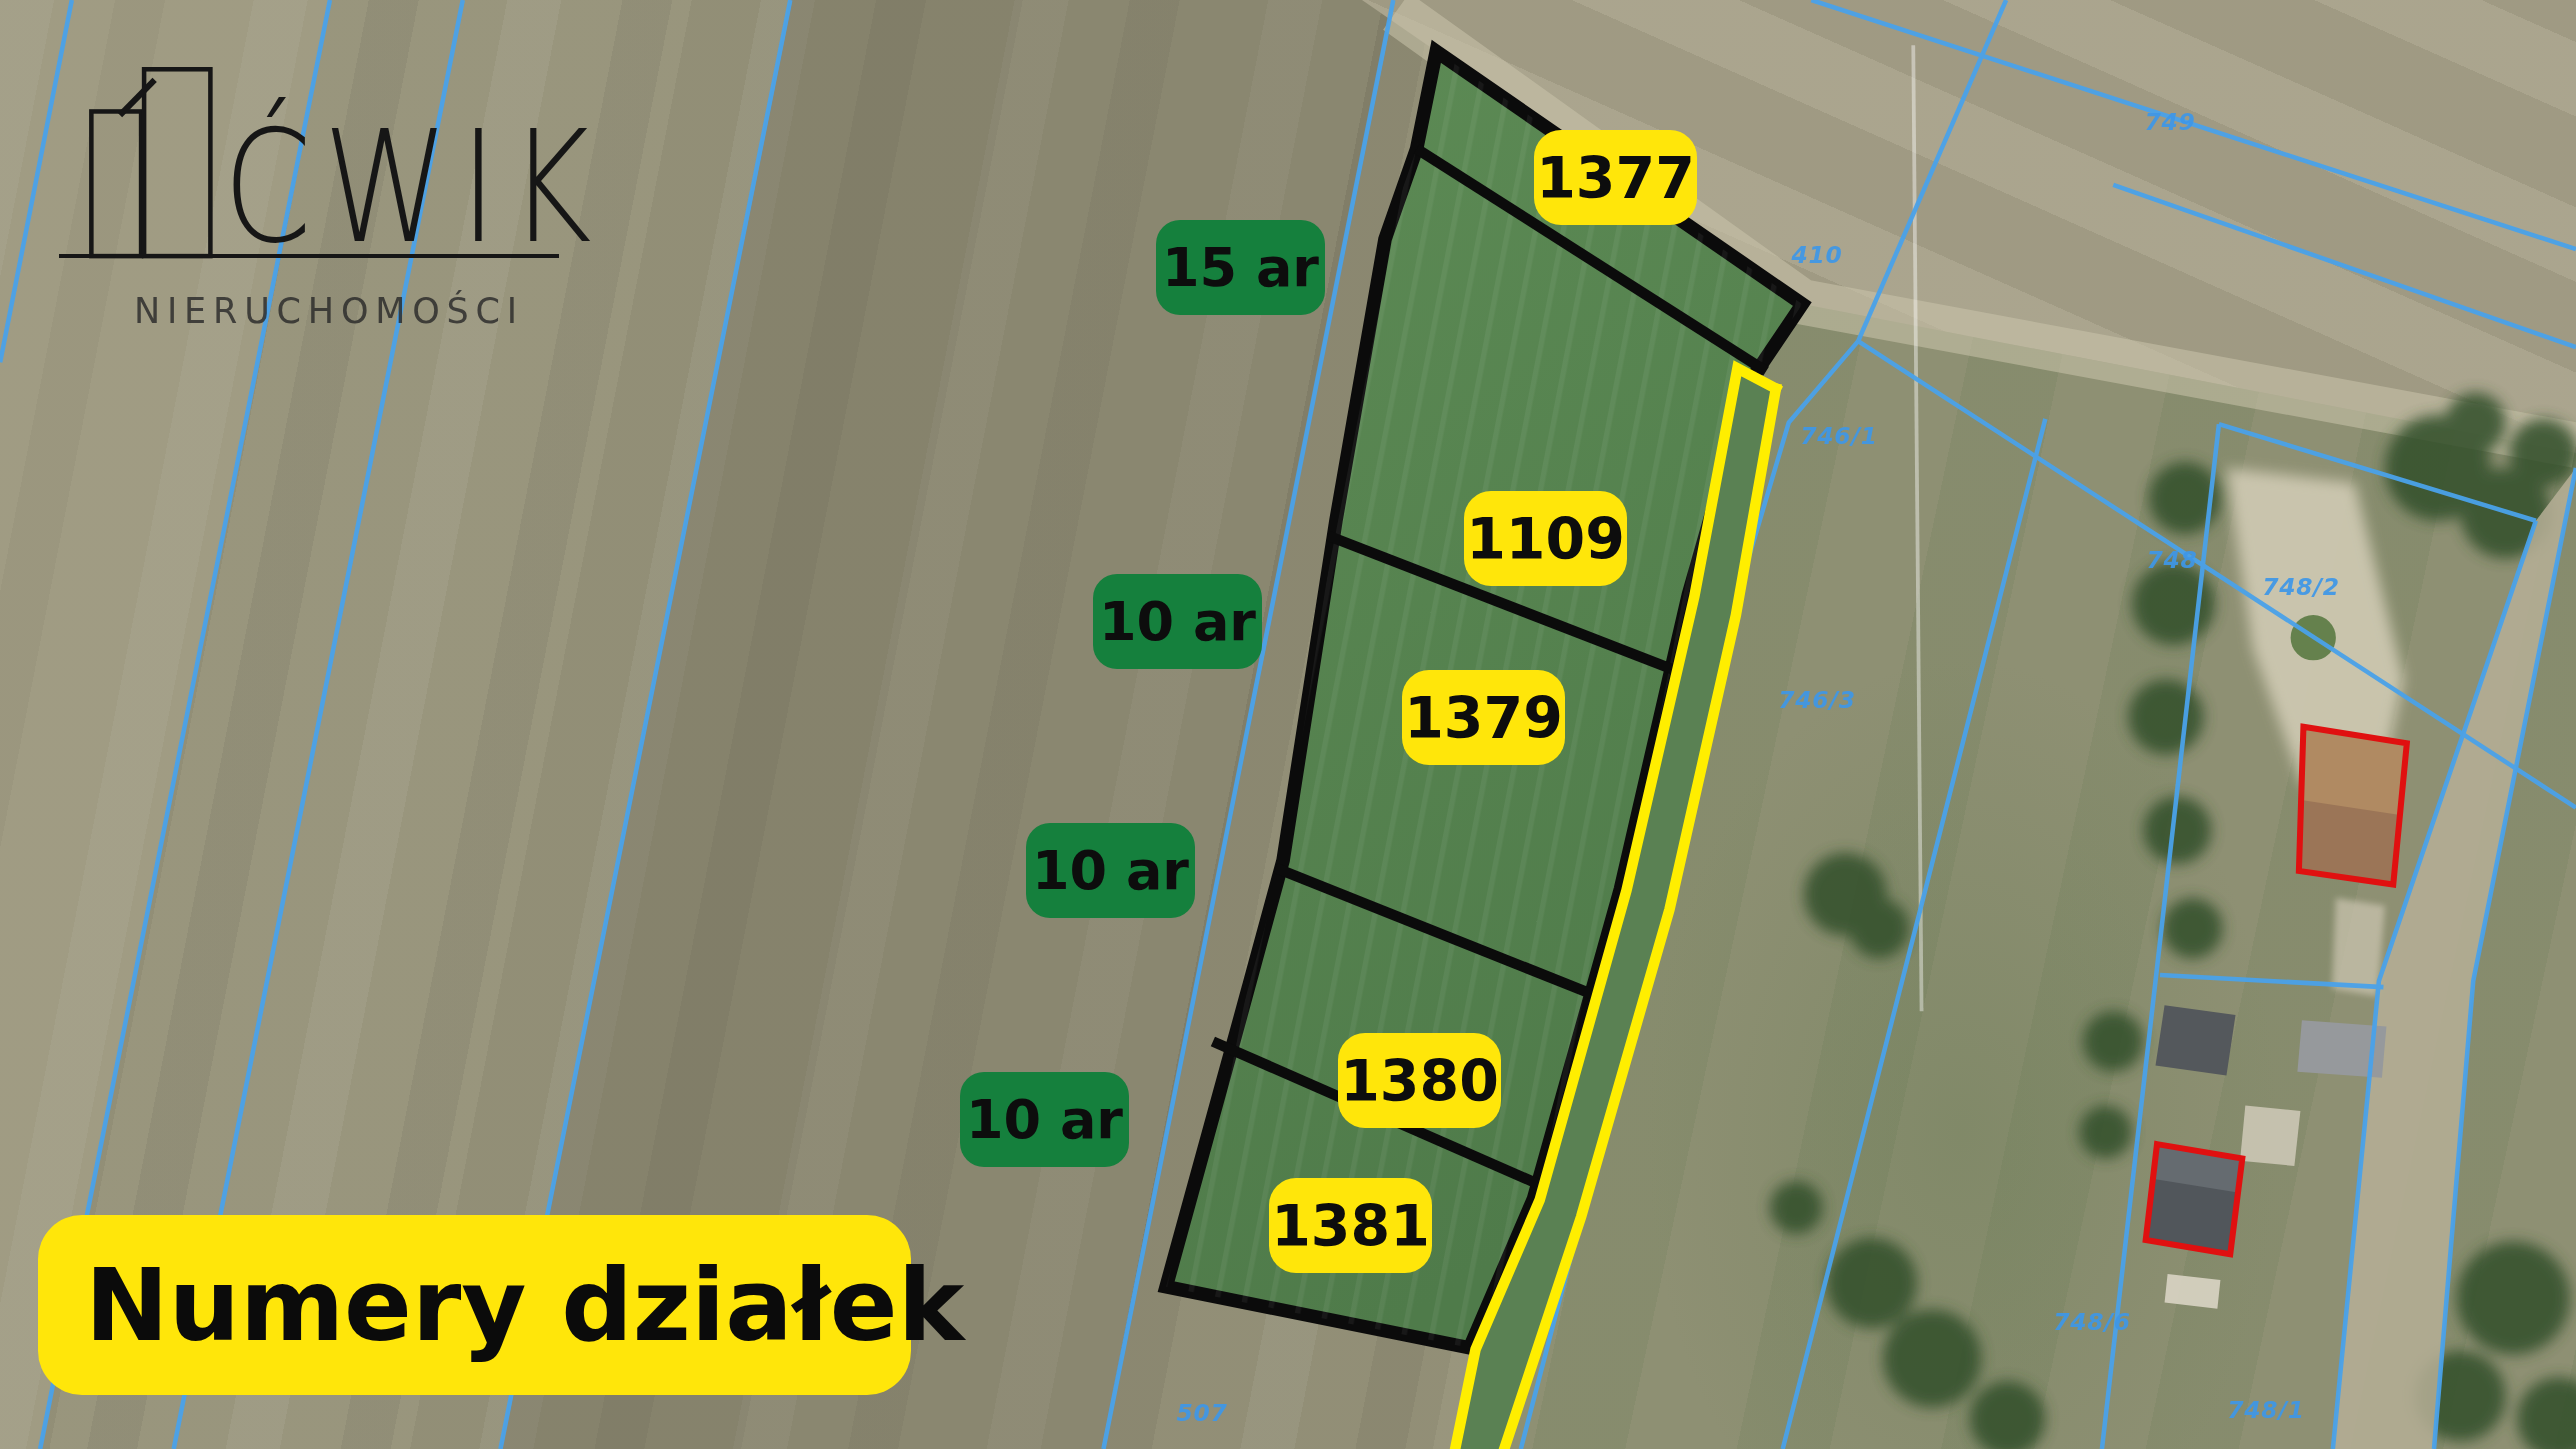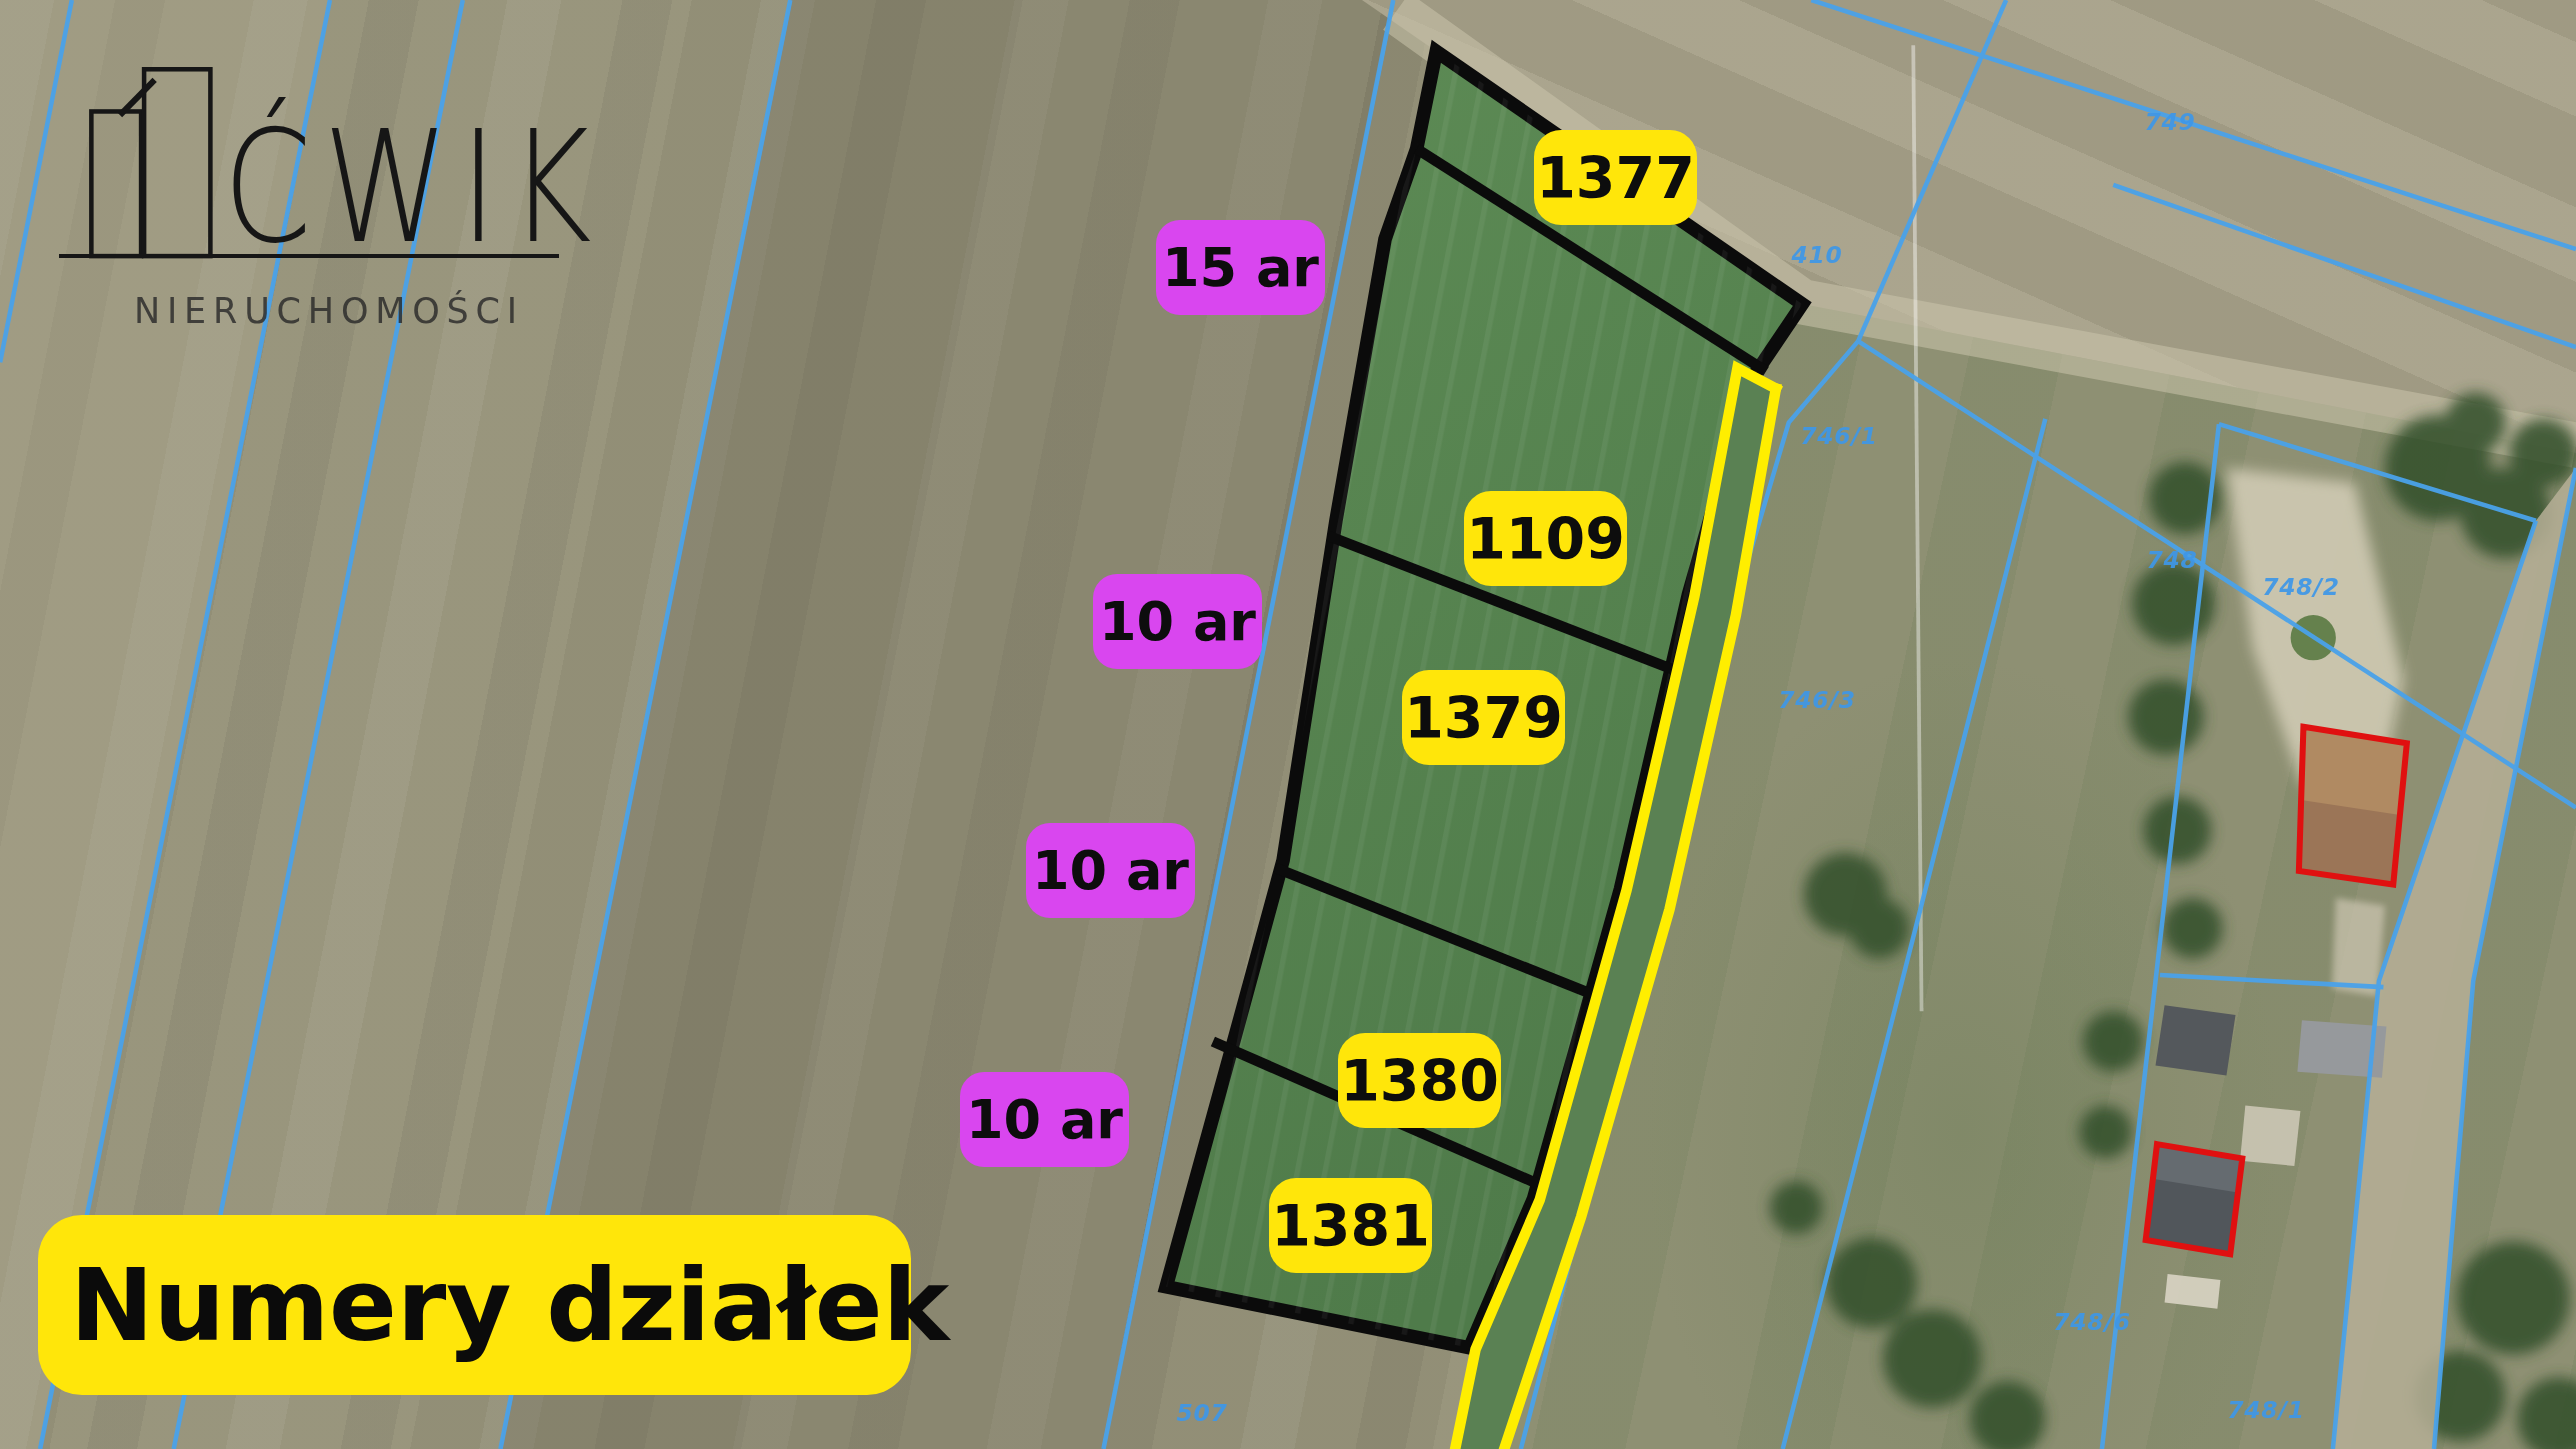--- a/index.html
+++ b/index.html
@@ -25,24 +25,24 @@
   .bg-right{clip-path:polygon(1759px 381px,1802px 304px,2576px 453px,2576px 1449px,1455px 1449px);
       background:
       repeating-linear-gradient(102deg, rgba(86,112,70,.13) 0 91px, rgba(0,0,0,0) 91px 200px),
       radial-gradient(453px 679px at 1962px 1132px, rgba(104,124,84,.35), rgba(104,124,84,0) 70%),
       #8e9073;}
 
   
   .badge{position:absolute;display:flex;align-items:center;justify-content:center;
       font-weight:bold;color:#0d0d0d;}
   .num-badge{width:163px;height:95px;border-radius:27px;background:#ffe60a;font-size:57px;}
-  .area-badge{width:169px;height:95px;border-radius:24px;background:#d946ef;font-size:54px;}
+  .area-badge{width:169px;height:95px;border-radius:24px;background:#15803d;font-size:54px;}
   .title-box{position:absolute;left:38px;top:1215px;width:873px;height:180px;border-radius:44px;
       background:#ffe60a;display:flex;align-items:center;color:#0b0b0b;
-      font-weight:bold;font-size:100px;padding-left:32px;box-sizing:border-box;white-space:nowrap;}
+      font-weight:bold;font-size:100px;padding-left:47px;box-sizing:border-box;white-space:nowrap;}
   .blue-label{position:absolute;transform:translate(-50%,-50%);
       font-weight:bold;font-size:23.4px;color:#3e97e8;opacity:.92;filter:blur(0.5px);letter-spacing:0.8px;font-style:italic;}
 
   
   #logo{position:absolute;left:0;top:0;width:679px;height:377px;color:#161616;}
   #logo .brand-name{position:absolute;left:223px;top:97px;font-size:155px;font-weight:300;
       letter-spacing:13.6px;transform:scaleX(.82);transform-origin:left top;white-space:nowrap;}
   #logo .brand-sub{position:absolute;left:134px;top:291px;font-size:35px;letter-spacing:6.8px;
       color:rgba(42,42,42,.82);white-space:nowrap;}
   #logo .baseline{position:absolute;left:59px;top:254px;width:500px;height:3.8px;background:#161616;}

